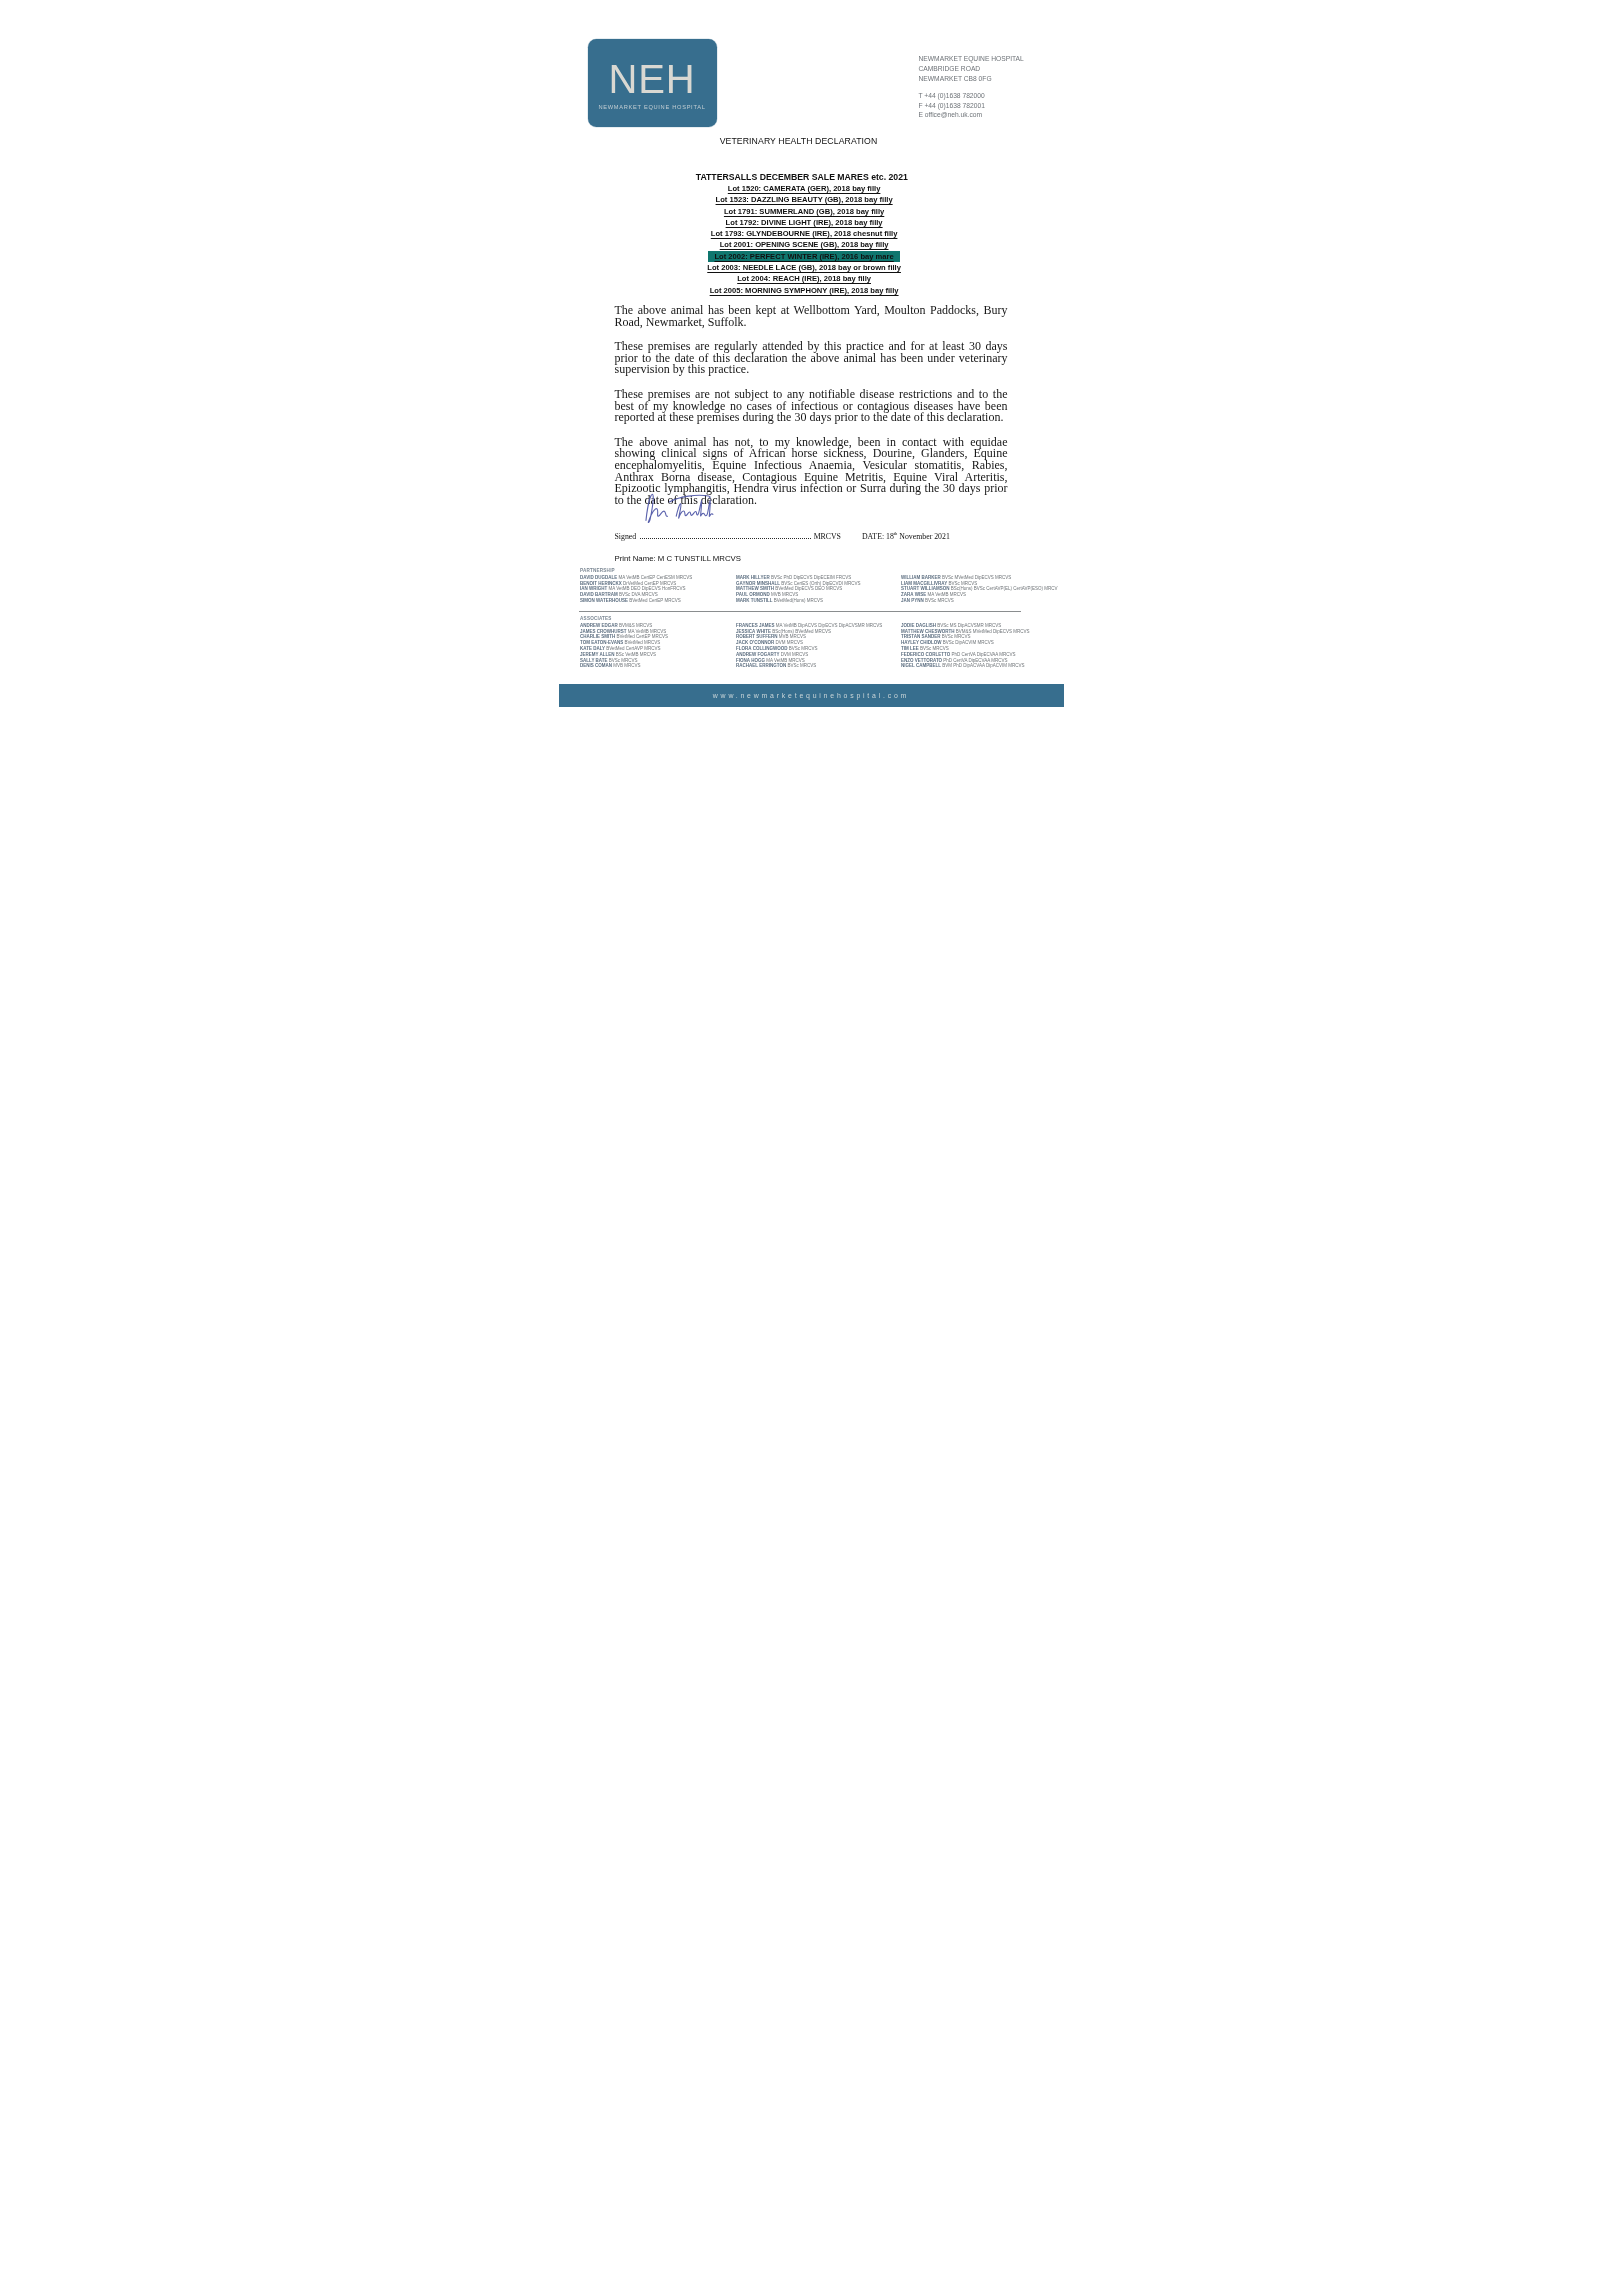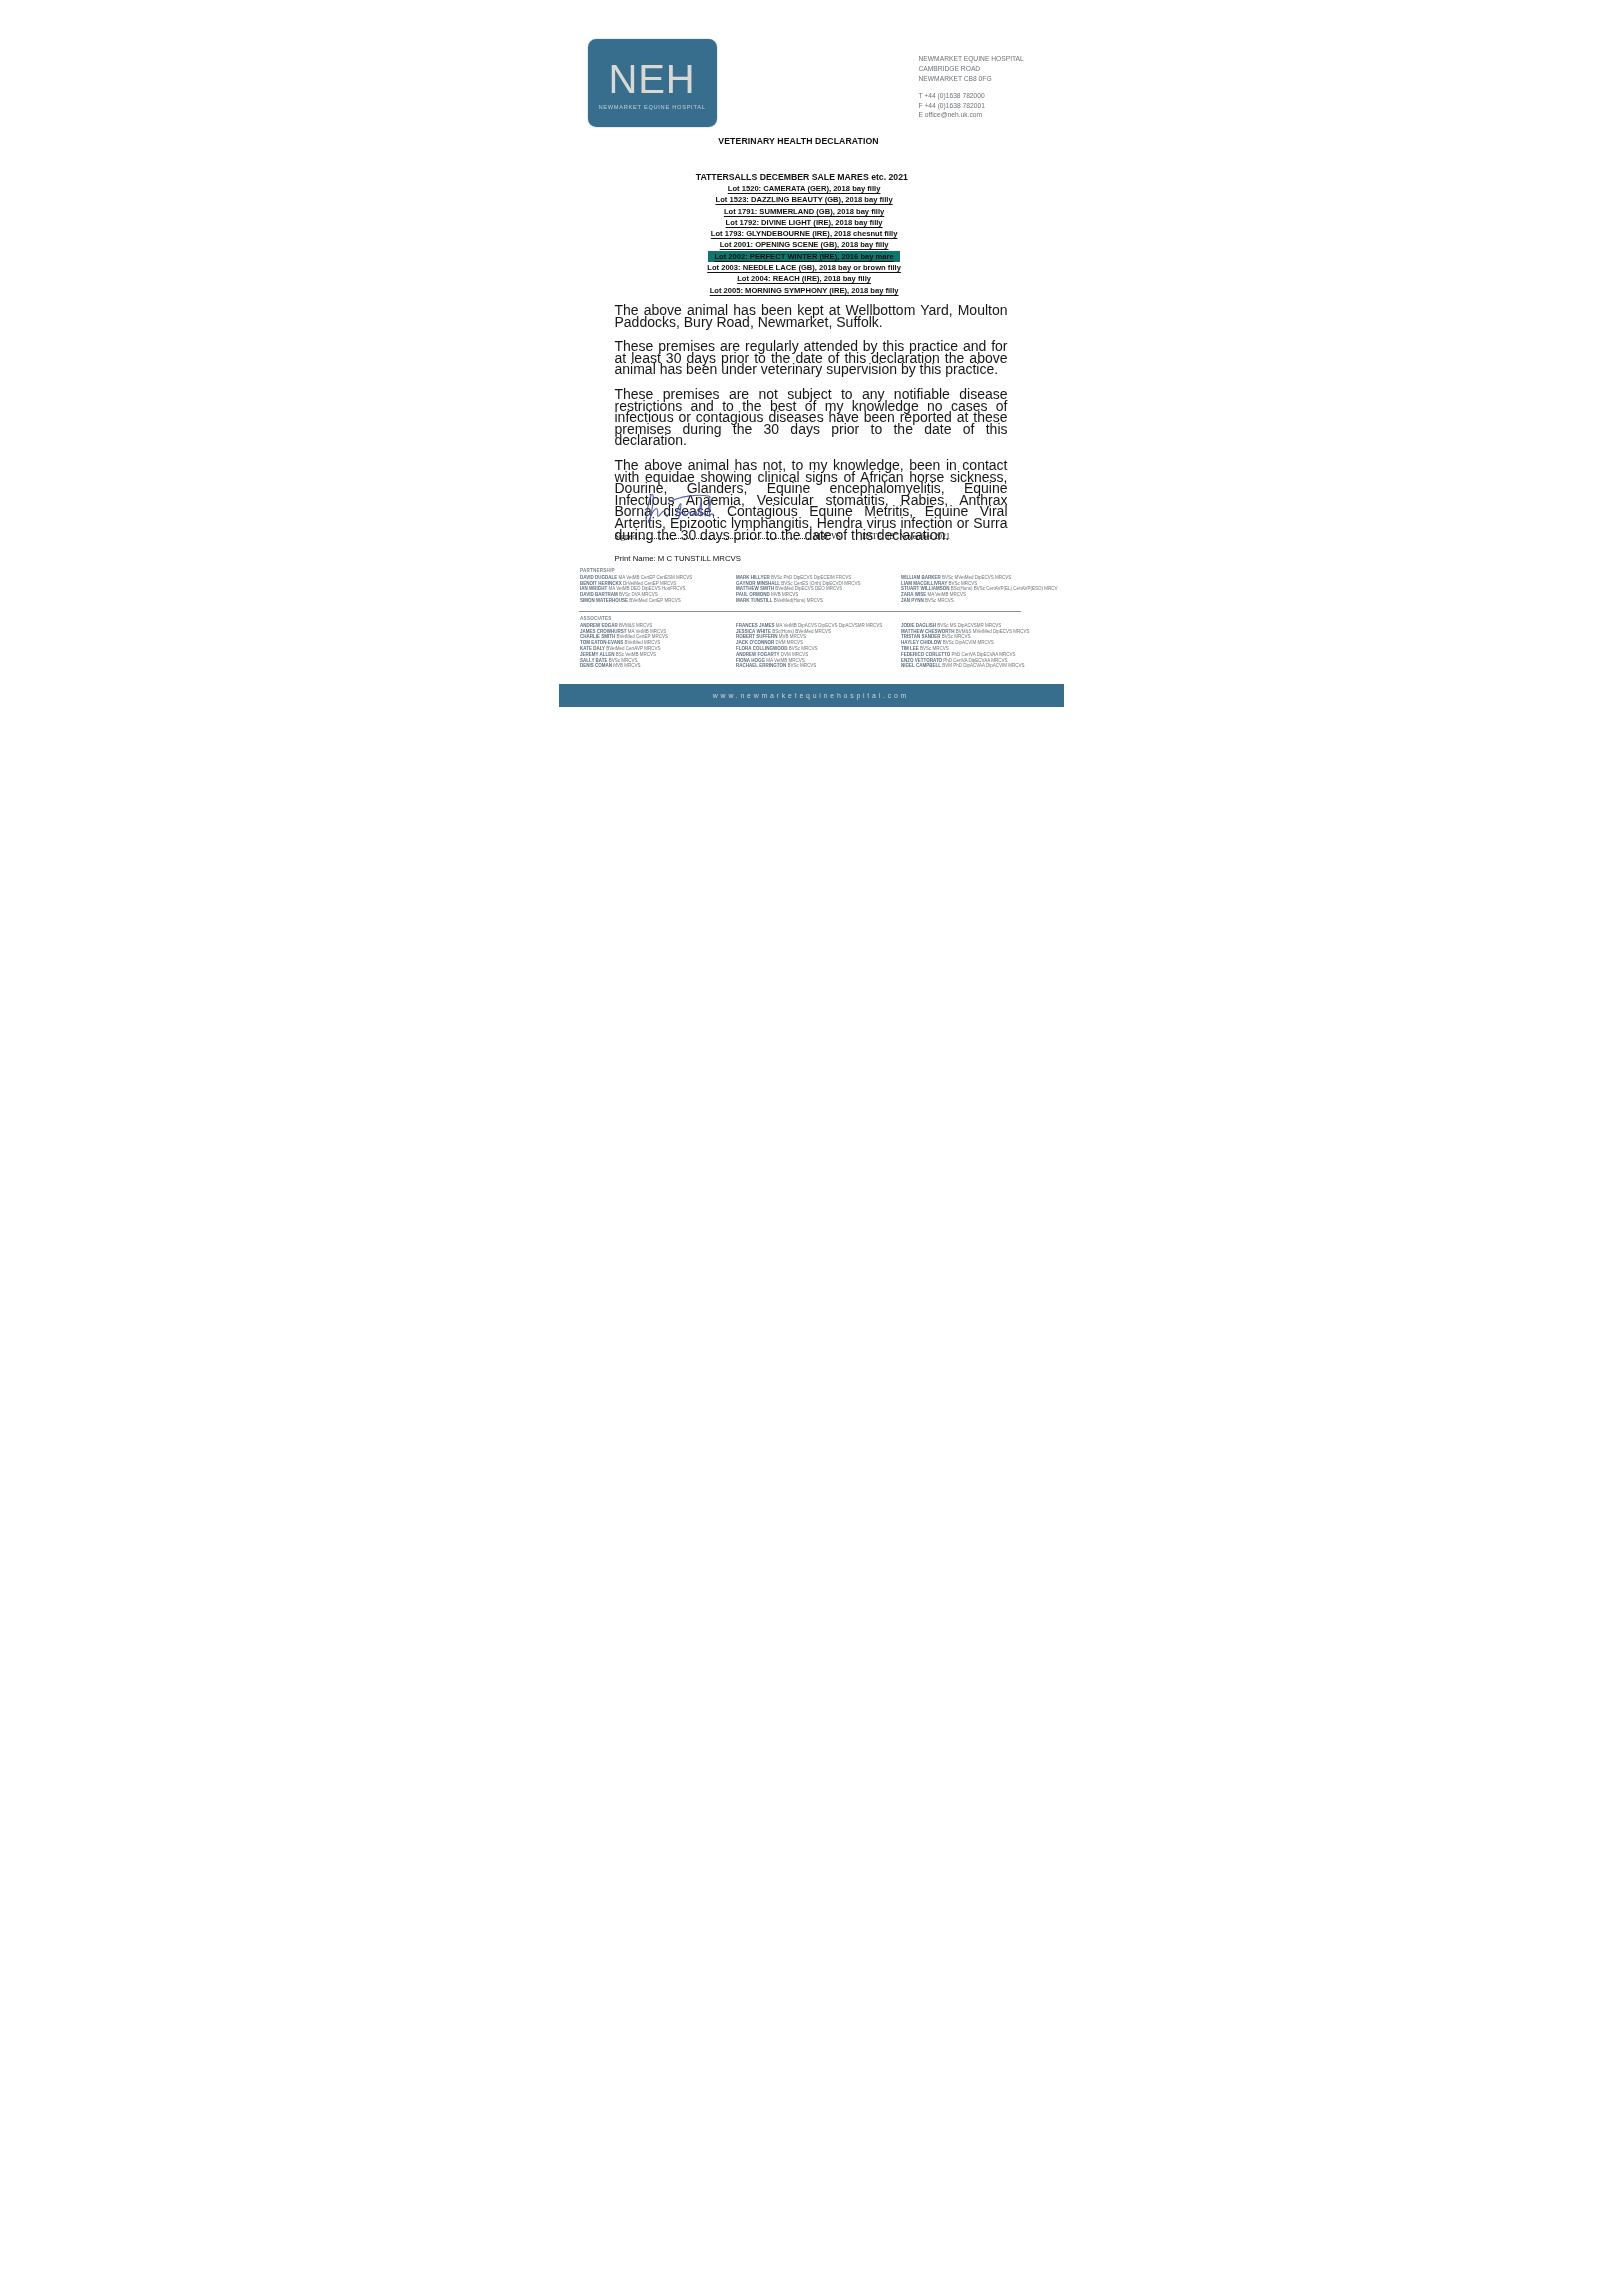--- a/index.html
+++ b/index.html
@@ -35,21 +35,21 @@
   
   .address{
     position:absolute; left:360px; top:54px;
     font-size:6.7px; line-height:1.48; color:#6d7277;
   }
   .address .grp{margin-bottom:6.9px;}
   .address div{white-space:nowrap;}
   
   .doc-title{
     position:absolute; top:136px; left:0; right:25px;
-    text-align:center; font-weight:bold; font-size:8.7px; color:#0f0f0f;
+    text-align:center; font-weight:normal; font-size:8.7px; color:#0f0f0f;
     letter-spacing:0.1px;
   }
   .doc-subtitle{
     position:absolute; top:172px; left:0; right:18.4px;
     text-align:center; font-weight:bold; font-size:8.7px; color:#0f0f0f;
   }
   
   .lots{
     position:absolute; top:183px; left:0; right:13.8px;
     text-align:center;
@@ -64,22 +64,22 @@
   .lot-text.hl{
     background:#0f766e;
     padding:0.9px 6.4px 1.4px 6.4px;
   }
   
   .paragraphs{
     position:absolute; top:305px; left:56px; width:393px;
   }
   .body-para{
     margin:0 0 13px 0;
-    font-size:14px; line-height:11.6px;
-    text-align:justify; color:#161616;
+    font-size:12px; line-height:11.6px;
+    text-align:justify; color:#161616;font-family:Liberation Serif, serif;
   }
   
   .signature{
     position:absolute; left:84px; top:491px; width:99px; height:33px;
   }
   
   .signed-row{
     position:absolute; top:531px; left:56px; width:393px;
     display:flex; align-items:baseline;
     font-size:7.8px; color:#101010; white-space:nowrap;font-family:Liberation Serif, serif;

